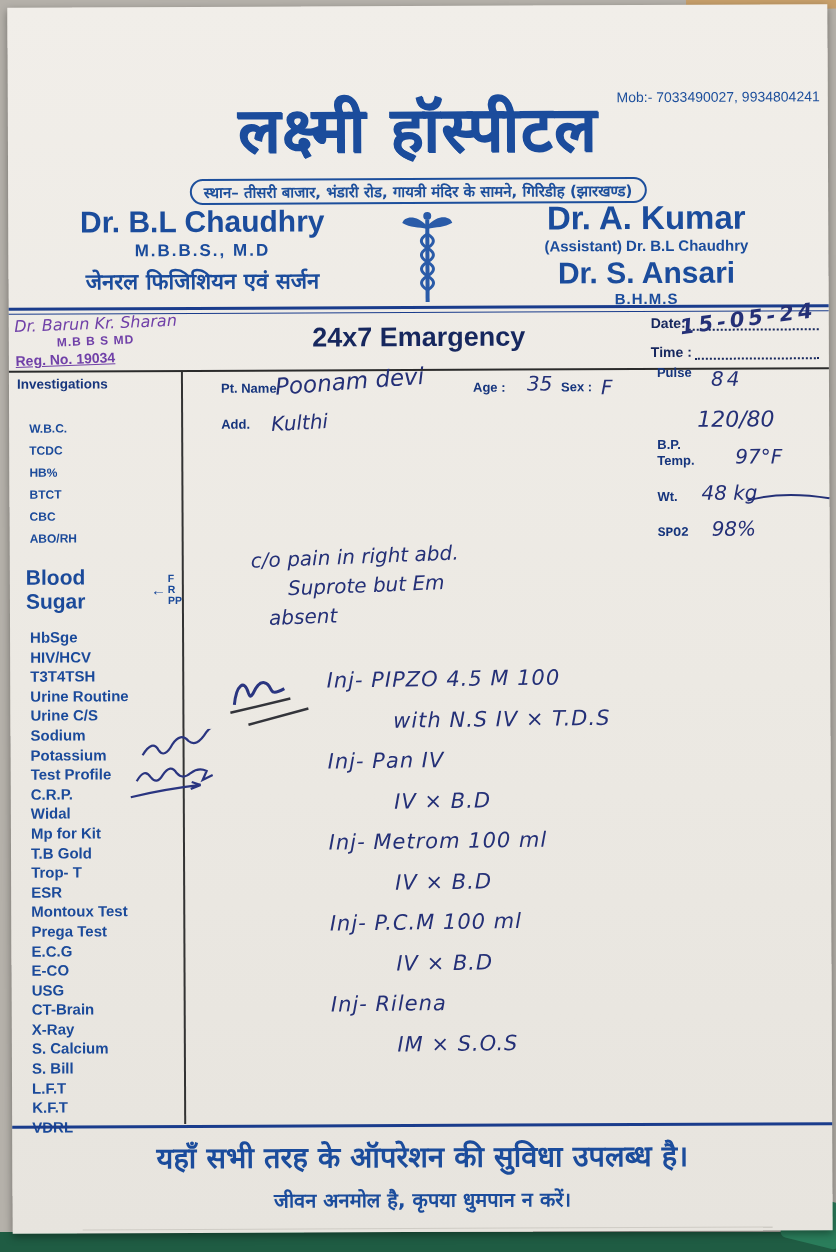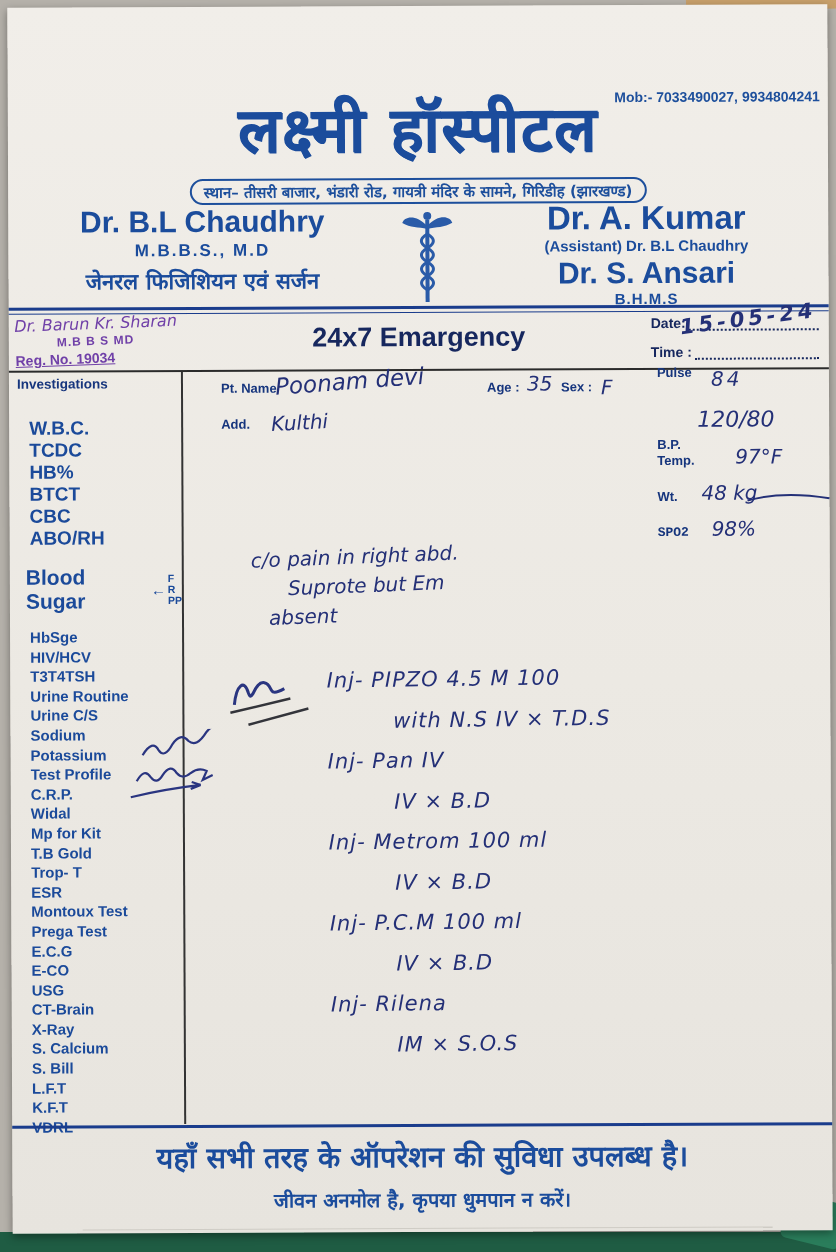--- a/index.html
+++ b/index.html
@@ -6,21 +6,21 @@
   .canvas{position:relative;width:836px;height:1252px;background:#b5b1aa;overflow:hidden;
           font-family:"Liberation Sans",sans-serif;}
   .desk-green{position:absolute;left:0;bottom:0;width:100%;height:20px;background:#1f5c43;}
   .desk-wedge{position:absolute;right:-8px;bottom:8px;width:60px;height:46px;background:#2a7d5b;transform:rotate(14deg);border-radius:6px;}
   .desk-tan{position:absolute;right:0;top:-6px;width:150px;height:16px;background:#c8a06b;transform:rotate(-1.2deg);}
   .paper{position:absolute;left:10px;top:6px;width:820px;height:1226px;
          background:linear-gradient(180deg,#f1eee9 0%,#ece9e3 55%,#e7e4de 100%);
          transform:rotate(-0.25deg);box-shadow:0 3px 8px rgba(0,0,0,.4);}
   .hw{font-family:"DejaVu Sans",sans-serif;font-style:italic;color:#243077;}
   
-  .mob{position:absolute;top:84px;right:8px;font-size:14px;font-weight:bold;color:#1d4f9c;}
+  .mob{position:absolute;top:84px;right:8px;font-size:14px;font-weight:normal;color:#1d4f9c;}
   .title{position:absolute;top:88px;left:0;width:100%;text-align:center;font-size:62px;line-height:72px;
          font-weight:800;color:#1b4c9c;font-family:"DejaVu Sans",sans-serif;letter-spacing:2px;
          text-shadow:1px 1px 0 #1b4c9c;}
   .address{position:absolute;top:172px;left:50%;transform:translateX(-50%);border:2px solid #1d4f9c;
            border-radius:14px;padding:1px 12px;font-size:15px;font-weight:bold;color:#1d4f9c;
            white-space:nowrap;font-family:"DejaVu Sans",sans-serif;}
   .doc-left{position:absolute;top:198px;left:26px;width:336px;text-align:center;color:#1b4c9c;}
   .doc-left .nm{font-size:30px;font-weight:800;}
   .doc-left .dg{font-size:17px;font-weight:bold;letter-spacing:2px;margin-top:2px;}
   .doc-left .hi{font-size:22px;font-weight:bold;margin-top:4px;font-family:"DejaVu Sans",sans-serif;}
@@ -40,21 +40,21 @@
   .emergency{position:absolute;top:316px;left:0;width:100%;text-align:center;font-size:27px;font-weight:800;color:#16275e;}
   .datetime{position:absolute;top:310px;right:10px;width:168px;color:#16275e;font-weight:bold;font-size:14px;}
   .dt-row{display:flex;align-items:flex-end;margin-bottom:13px;}
   .dots{flex:1;border-bottom:2px dotted #16275e;height:12px;margin-left:3px;}
   .hw-date{position:absolute;top:-8px;right:2px;font-size:21px;transform:rotate(-7deg);letter-spacing:4px;}
   .band-bottom{position:absolute;top:363px;left:0;width:100%;height:2px;background:#2b2b2b;}
   
   .inv-col{position:absolute;top:365px;left:0;width:172px;height:752px;border-right:2px solid #333;}
   .inv-heading{margin:4px 0 0 8px;font-size:13.5px;font-weight:bold;color:#16357d;}
   .inv-g1{margin:26px 0 0 20px;}
-  .inv-g1 div{font-size:19px;font-weight:bold;color:#1b4a9a;line-height:22px;}
+  .inv-g1 div{font-size:12px;font-weight:bold;color:#1b4a9a;line-height:22px;}
   .bs-row{margin:16px 0 0 16px;display:flex;align-items:center;color:#1b4a9a;font-weight:bold;}
   .bs-label{font-size:21px;}
   .bs-arrow{font-size:15px;margin:0 2px;}
   .bs-opts div{font-size:10.5px;line-height:11px;font-weight:bold;}
   .inv-g2{margin:14px 0 0 20px;}
   .inv-g2 div{font-size:15px;font-weight:bold;color:#1b4a9a;line-height:19.6px;}
   
   .lbl{position:absolute;font-size:13px;font-weight:bold;color:#16357d;}
   .val{position:absolute;font-size:20px;}
   
@@ -177,21 +177,21 @@
           <div>S. Calcium</div>
           <div>S. Bill</div>
           <div>L.F.T</div>
           <div>K.F.T</div>
           <div>VDRL</div>
         </div>
     </div>
 
     <div class="lbl" style="top:374px;left:212px;">Pt. Name</div>
     <div class="val hw" style="top:362px;left:266px;font-size:23px;transform:rotate(-4deg);">Poonam devi</div>
-    <div class="lbl" style="top:374px;left:478px;">Age :</div>
+    <div class="lbl" style="top:374px;left:464px;">Age :</div>
     <div class="val hw" style="top:366px;left:518px;">35</div>
     <div class="lbl" style="top:374px;left:552px;">Sex :</div>
     <div class="val hw" style="top:370px;left:592px;">F</div>
     <div class="lbl" style="top:360px;left:648px;">Pulse</div>
     <div class="val hw" style="top:362px;left:702px;letter-spacing:3px;">84</div>
 
     <div class="lbl" style="top:410px;left:212px;">Add.</div>
     <div class="val hw" style="top:404px;left:262px;transform:rotate(-3deg);">Kulthi</div>
 
     <div class="lbl" style="top:432px;left:648px;">B.P.</div>

